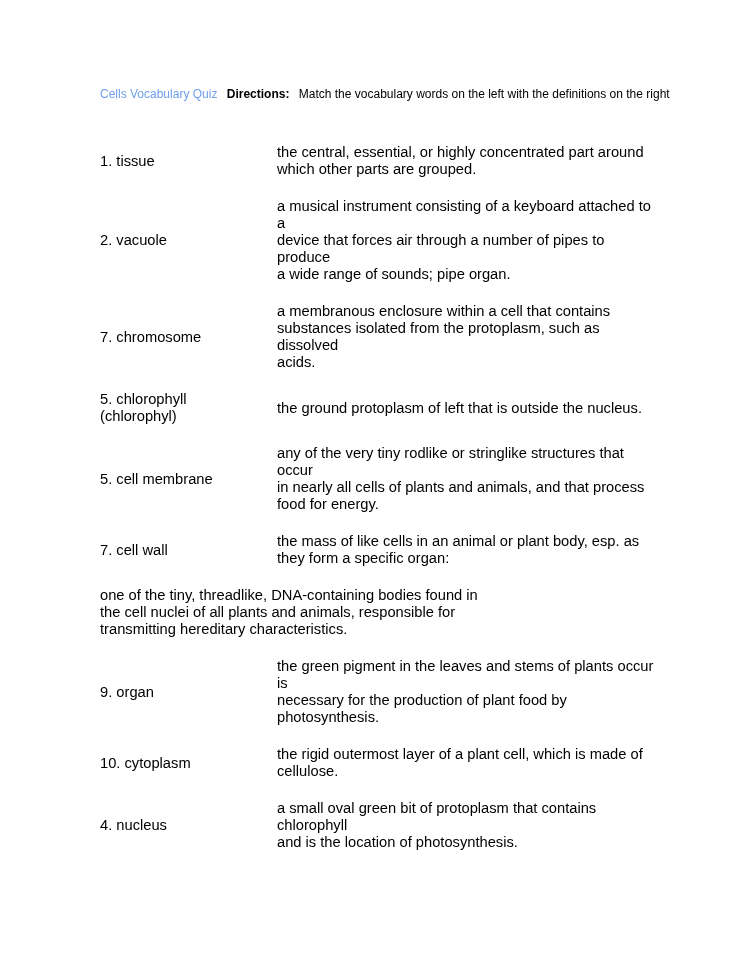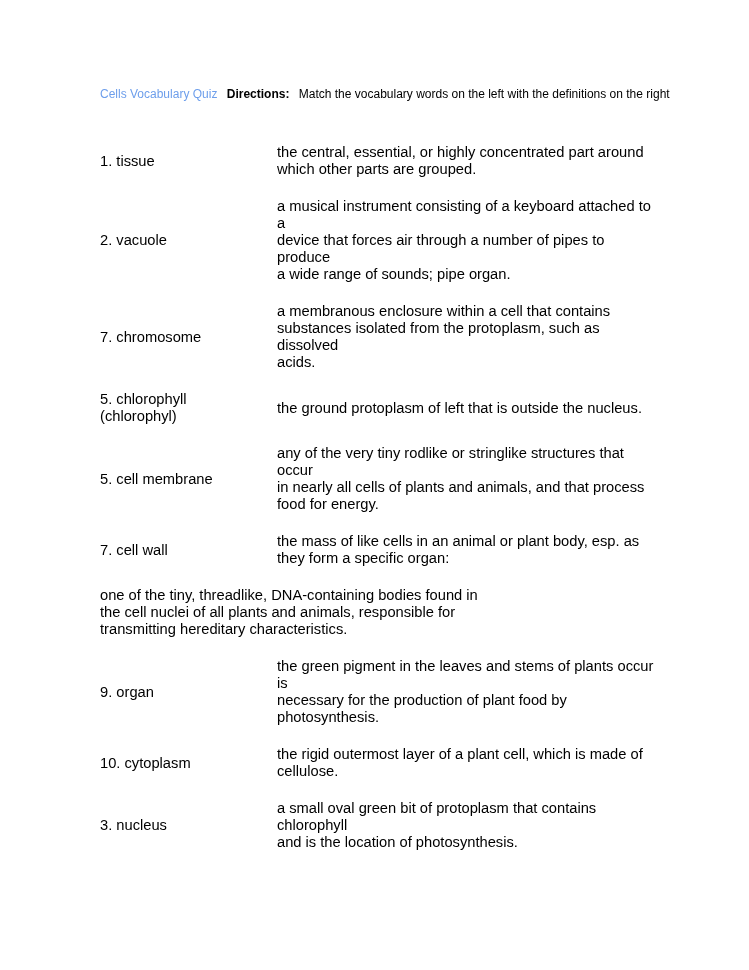--- a/index.html
+++ b/index.html
@@ -131,20 +131,20 @@
 photosynthesis.</div>
     </div>
 
     <div class="match-row">
       <div class="term-cell">10. cytoplasm</div>
       <div class="def-cell">the rigid outermost layer of a plant cell, which is made of
 cellulose.</div>
     </div>
 
     <div class="match-row">
-      <div class="term-cell">3. nucleus</div>
+      <div class="term-cell">4. nucleus</div>
       <div class="def-cell">a small oval green bit of protoplasm that contains chlorophyll
 and is the location of photosynthesis.</div>
     </div>
 
 
   </div>
 </div>
 
 </body></html>

